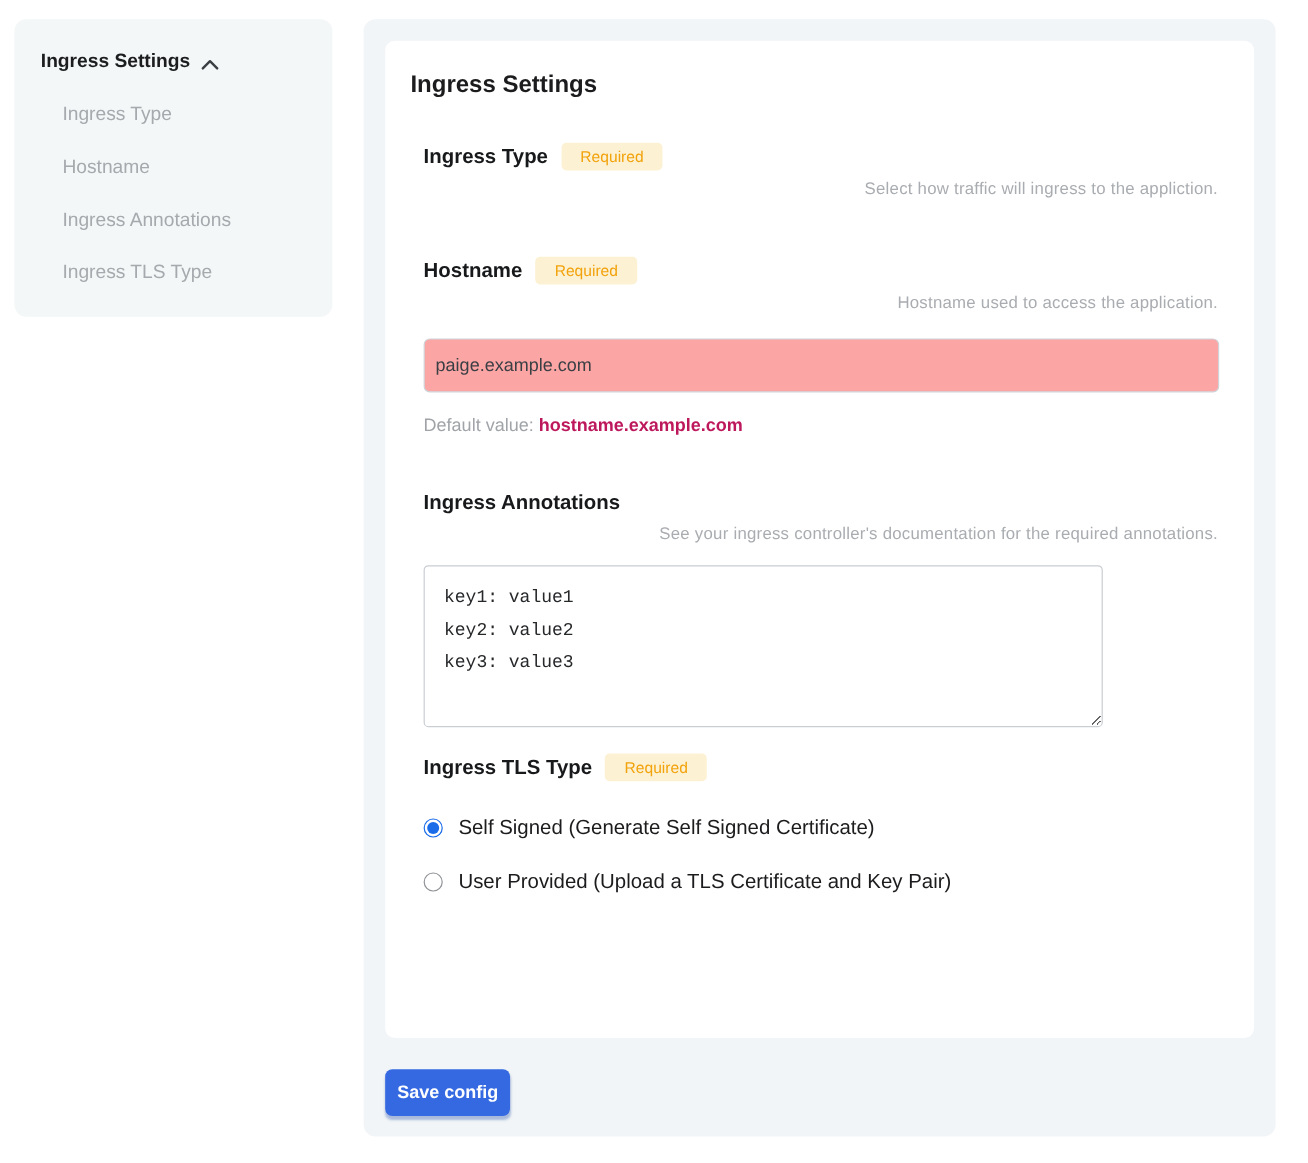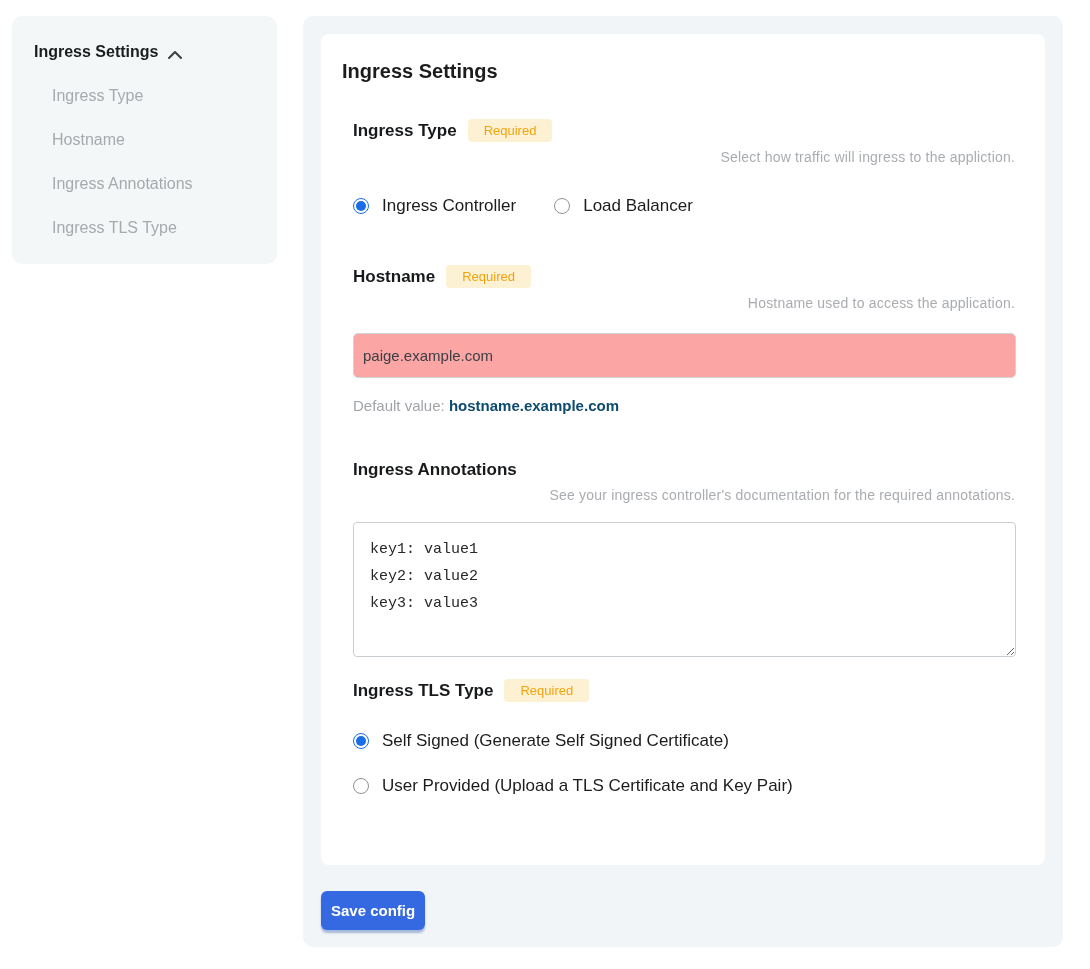--- a/index.html
+++ b/index.html
@@ -79,26 +79,26 @@
   .text-input {
     display: block; margin-top: 22px;
     width: 663px; height: 45px;
     border: 1px solid #cfd4d9; border-radius: 5px;
     padding: 0 9px; font-size: 15px; color: #3a3f44;
     font-family: "Liberation Sans", sans-serif;
     outline: none; background: #fca5a5;
   }
   .default-line { margin-top: 19px; font-size: 15px; }
   .default-prefix { color: #a0a4a8; }
-  .default-value { color: #0c4a6e; font-weight: 700; }
+  .default-value { color: #be185d; font-weight: 700; }
 
   
   .annotations-textarea {
     display: block; margin-top: 19px;
-    width: 663px; height: 135px;
+    width: 566px; height: 135px;
     border: 1px solid #c9ced3; border-radius: 4px;
     padding: 13px 16px;
     font-family: "Liberation Mono", "DejaVu Sans Mono", monospace;
     font-size: 15px; line-height: 27px; color: #26282a;
     resize: both; outline: none; background: #fff;
   }
 
   
   .sec-ingress-type { margin-top: 36px; }
   .sec-hostname     { margin-top: 49px; }
@@ -141,30 +141,20 @@
   <div class="card">
 
     <h1 class="card-title">Ingress Settings</h1>
 
     <div class="section sec-ingress-type">
       <div class="section-label-row">
         <span class="section-label">Ingress Type</span>
         <span class="required-badge">Required</span>
       </div>
       <p class="help-text">Select how traffic will ingress to the appliction.</p>
-      <div class="radio-row">
-        <label class="radio-option">
-          <span class="radio-dot selected"></span>
-          <span>Ingress Controller</span>
-        </label>
-        <label class="radio-option">
-          <span class="radio-dot"></span>
-          <span>Load Balancer</span>
-        </label>
-      </div>
     </div>
 
     <div class="section sec-hostname">
       <div class="section-label-row">
         <span class="section-label">Hostname</span>
         <span class="required-badge">Required</span>
       </div>
       <p class="help-text">Hostname used to access the application.</p>
       <input class="text-input" type="text" value="paige.example.com" style="">
       <p class="default-line">

